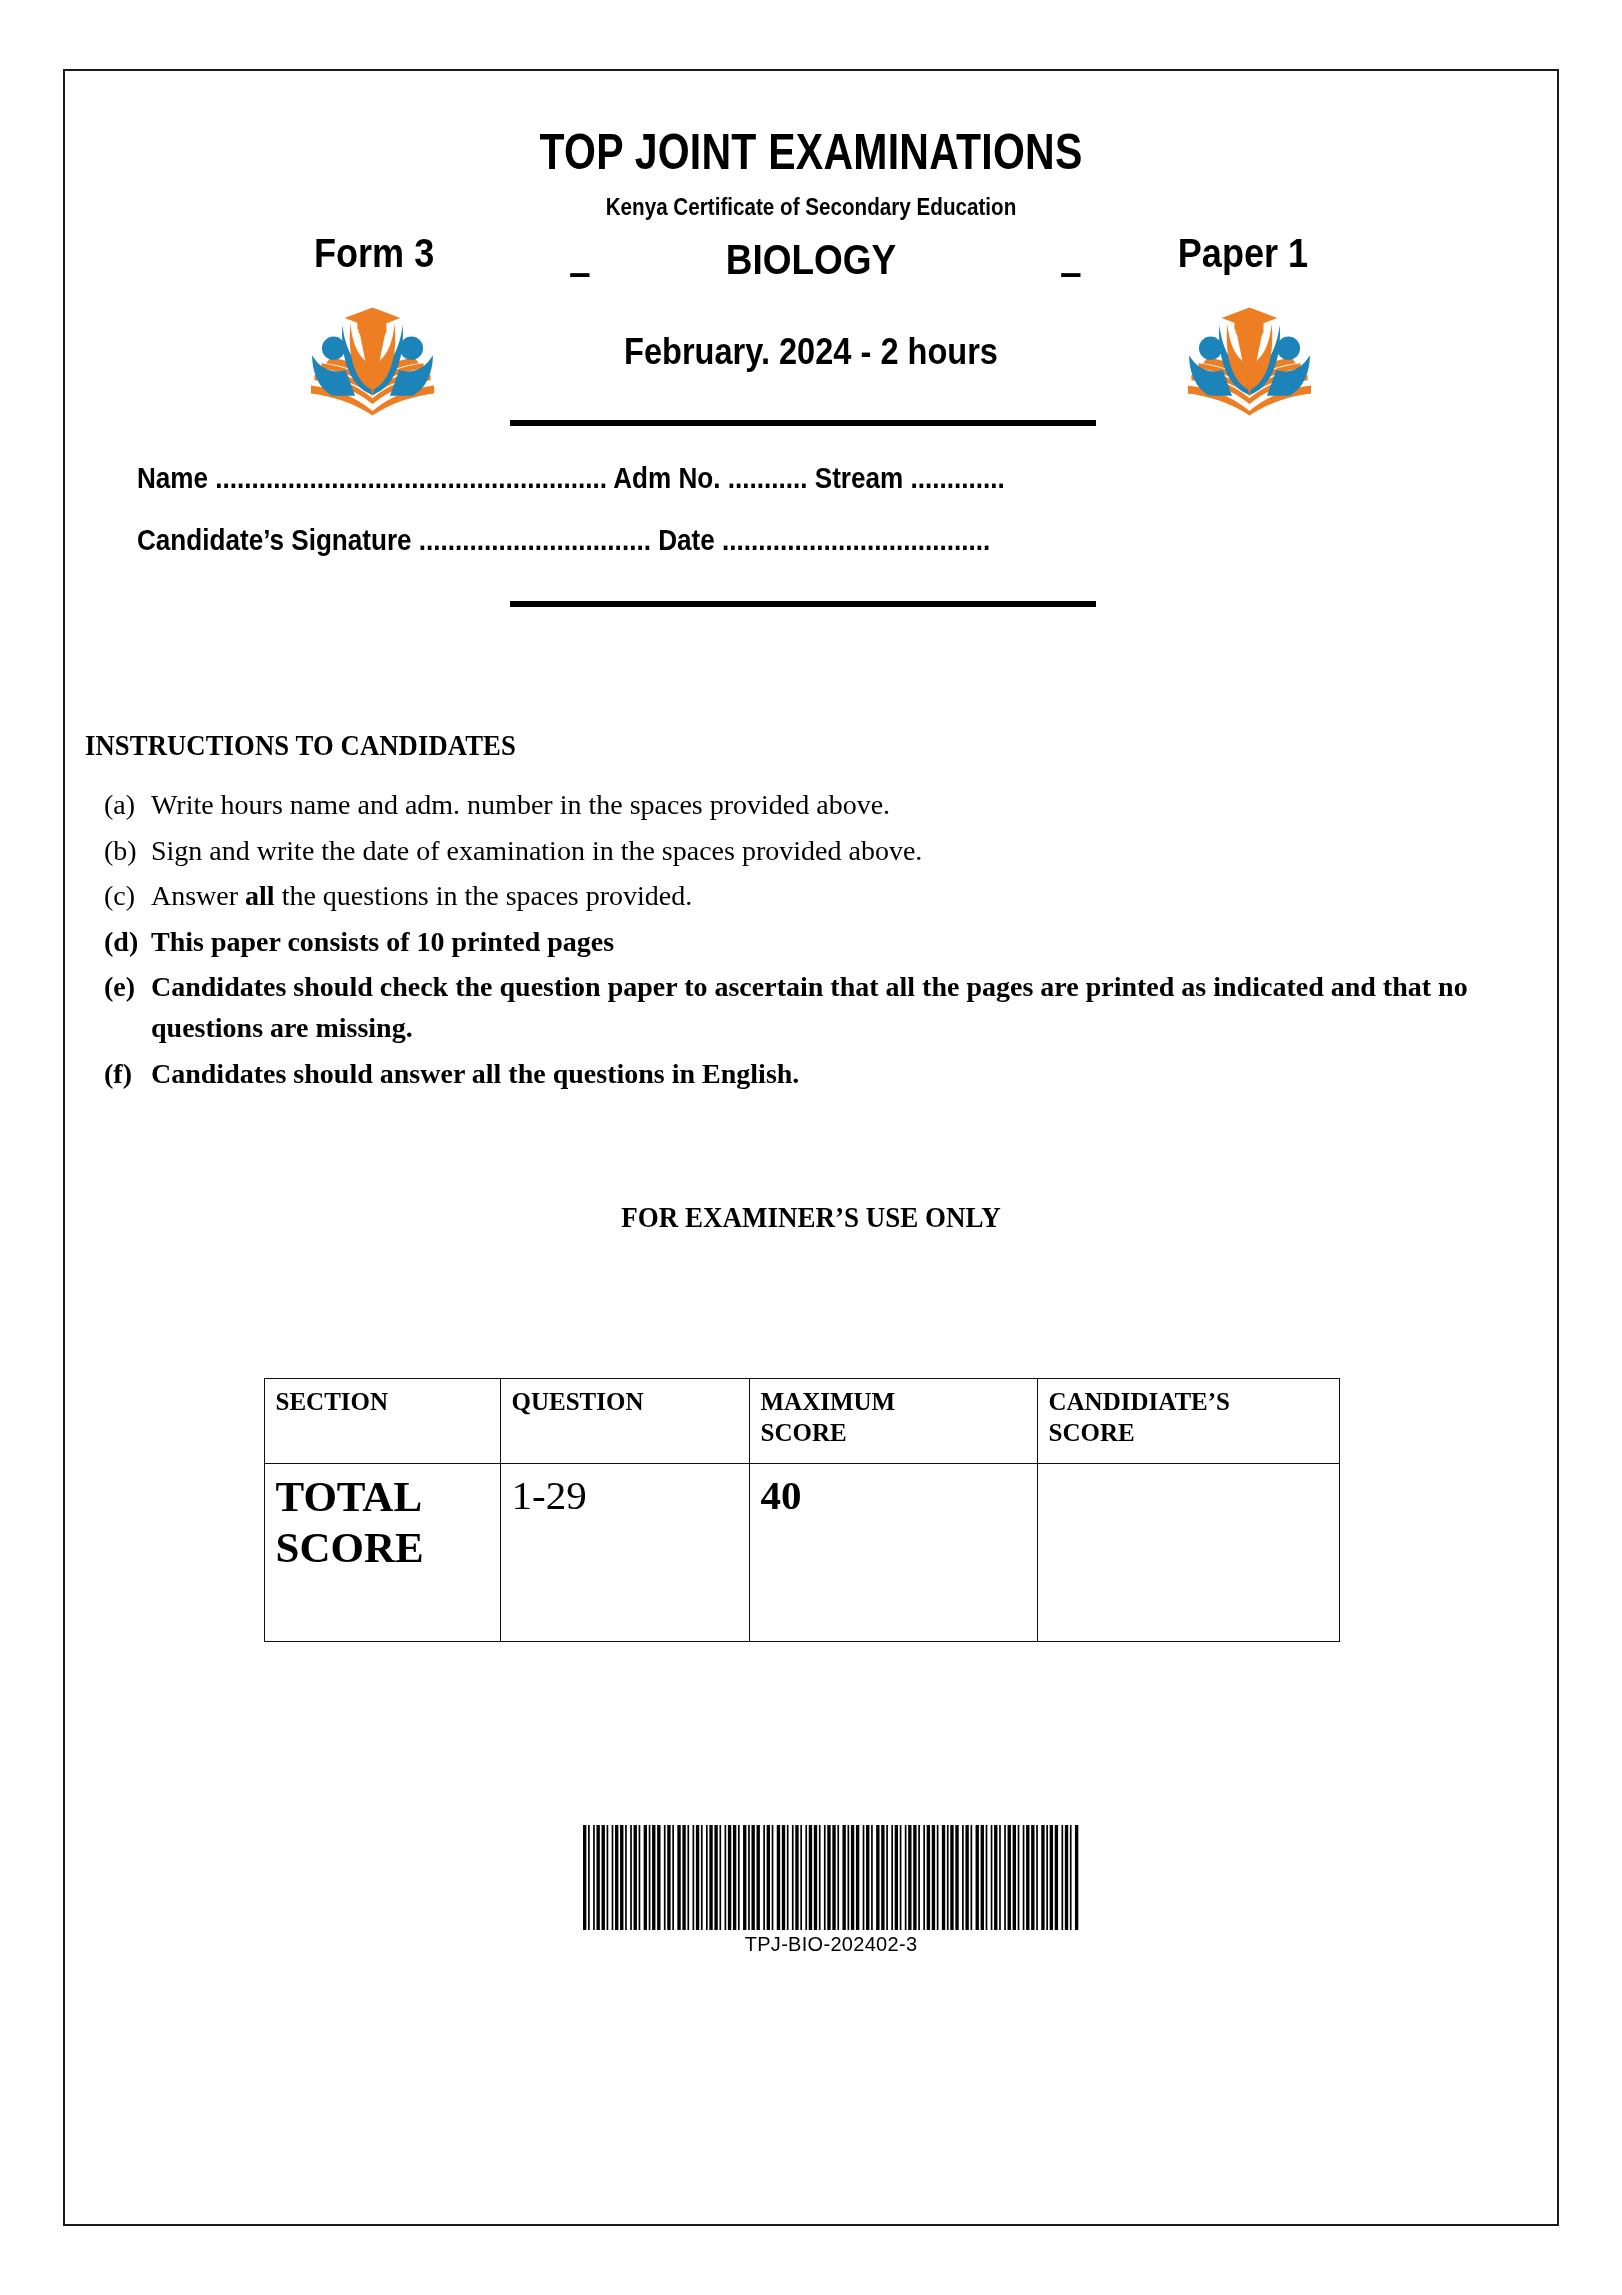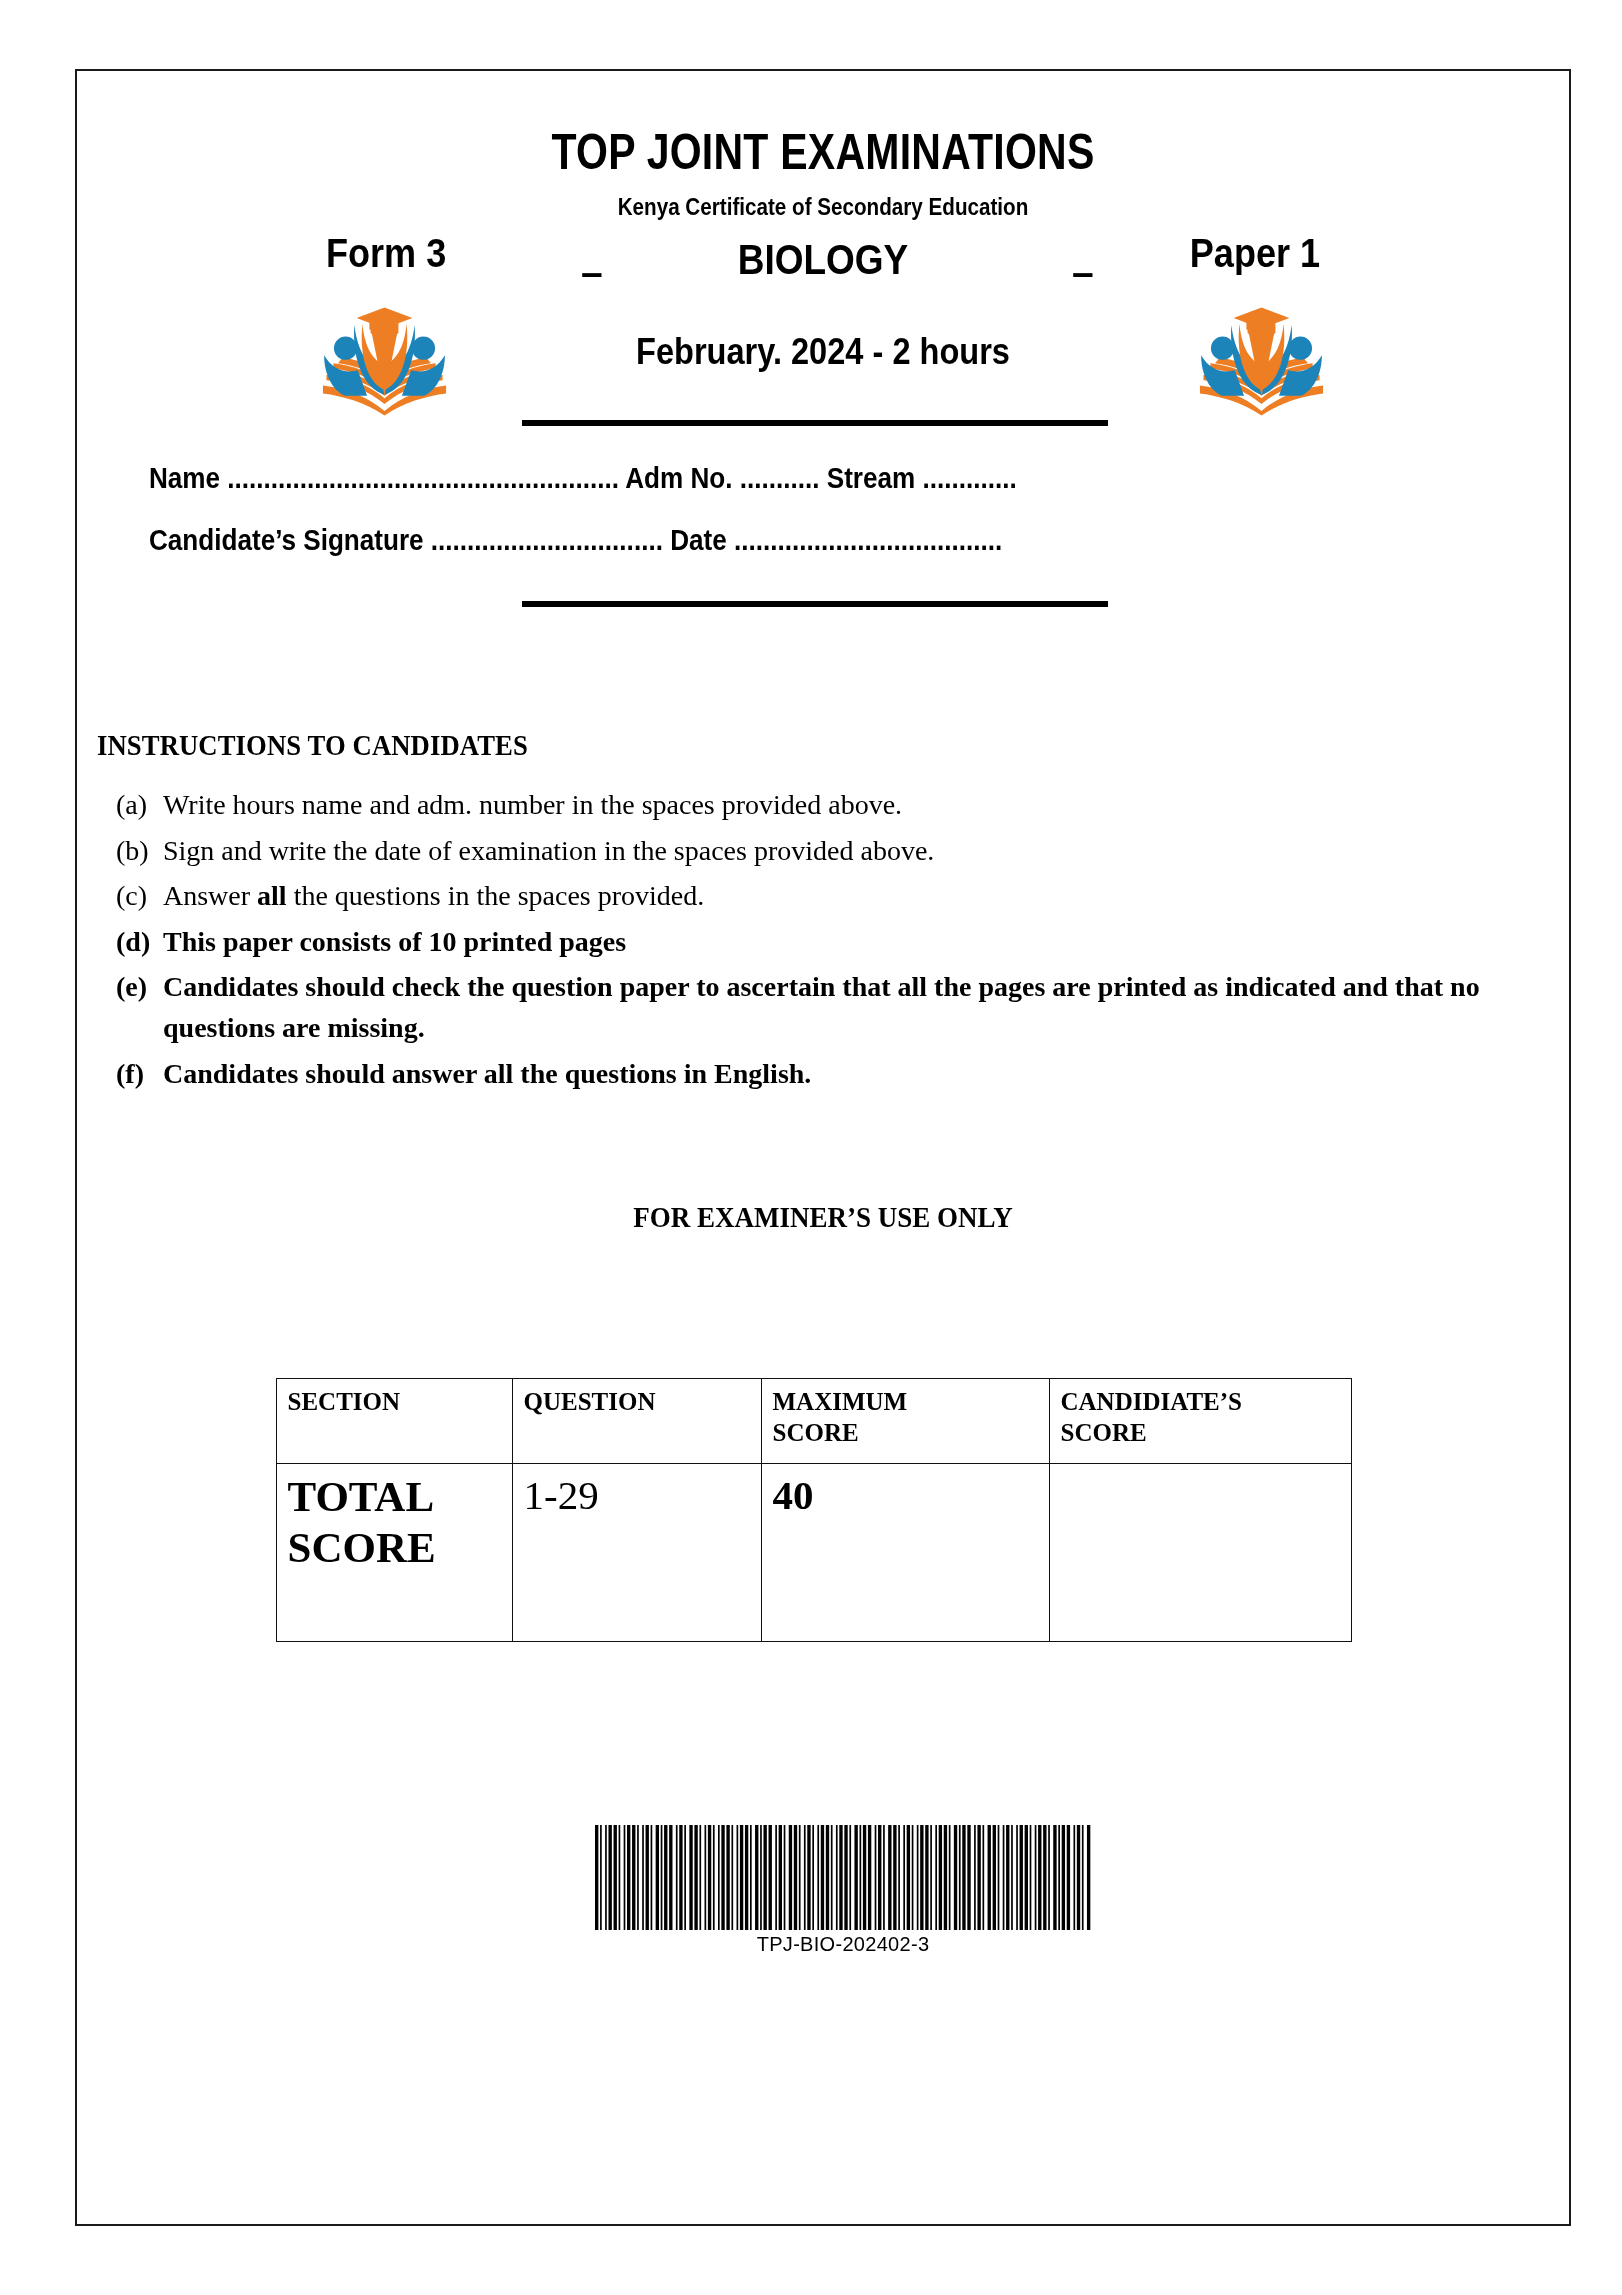--- a/index.html
+++ b/index.html
@@ -19,21 +19,20 @@
   
   .page-border {
     position: absolute;
     left: 63px;
     top: 69px;
     width: 1496px;
     height: 2157px;
     border: 2px solid #1a1a1a;
     box-sizing: border-box;
     background: #ffffff;
-    margin-left: 12px;
   }
 
   
   .header {
     position: absolute;
     left: 0;
     right: 0;
     top: 0;
   }
 

